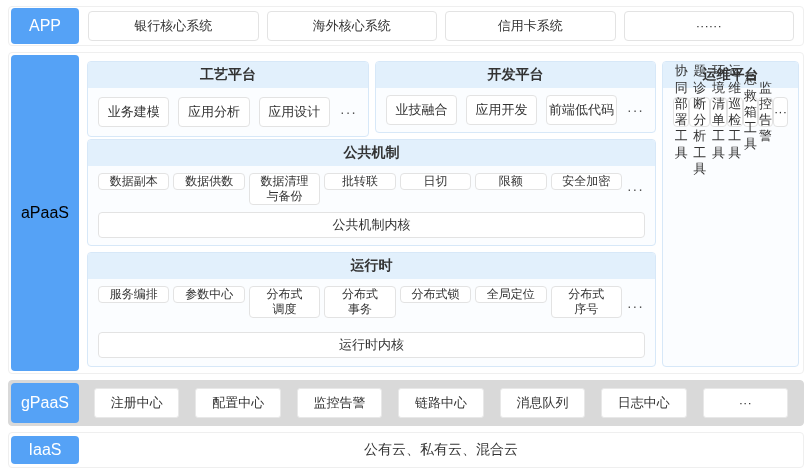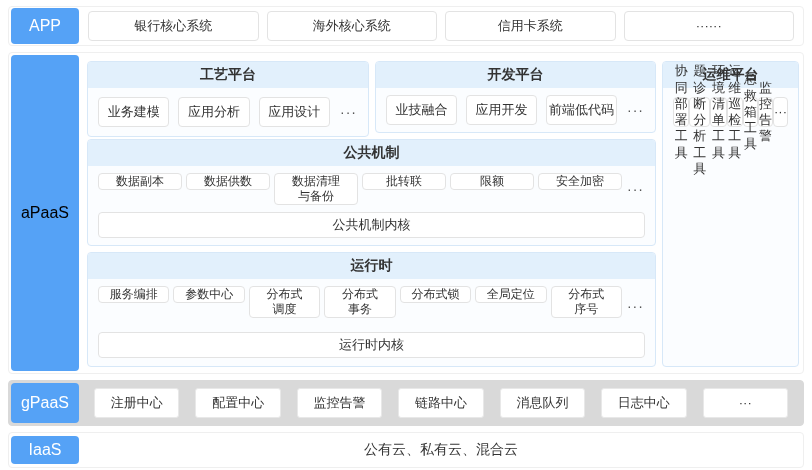--- a/index.html
+++ b/index.html
@@ -117,20 +117,21 @@
 
     <div class="panel panel-common">
       <div class="panel-header">公共机制</div>
       <div class="stack">
         <div class="items">
           <div class="box">数据副本</div>
           <div class="box">数据供数</div>
           <div class="box">数据清理
 与备份</div>
           <div class="box">批转联</div>
+          <div class="box">日切</div>
           <div class="box">限额</div>
           <div class="box">安全加密</div>
           <div class="more">···</div>
         </div>
         <div class="kernel">公共机制内核</div>
       </div>
     </div>
 
     <div class="panel panel-runtime">
       <div class="panel-header">运行时</div>

